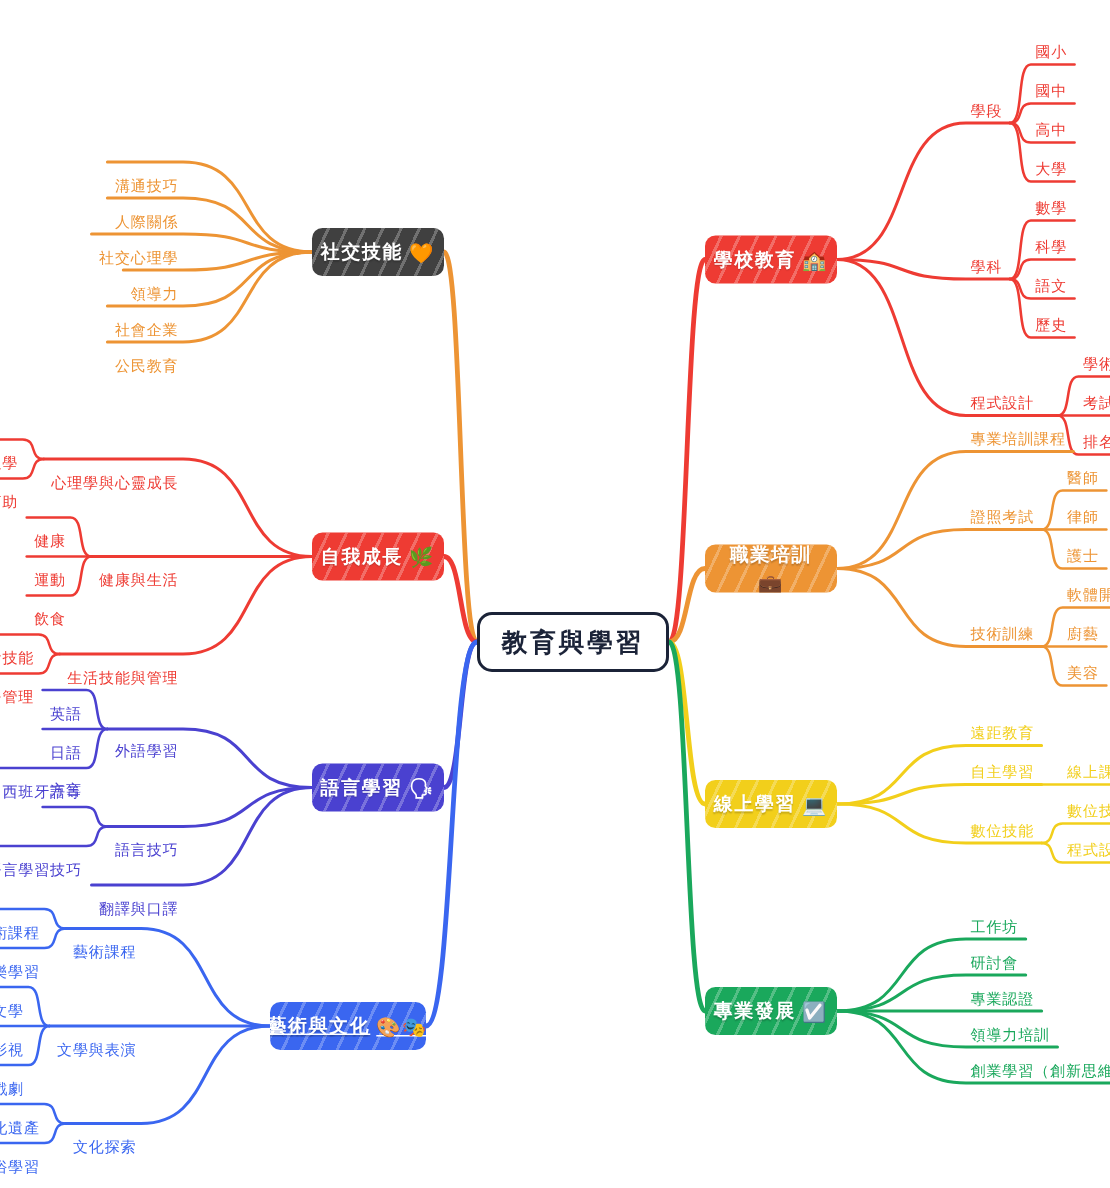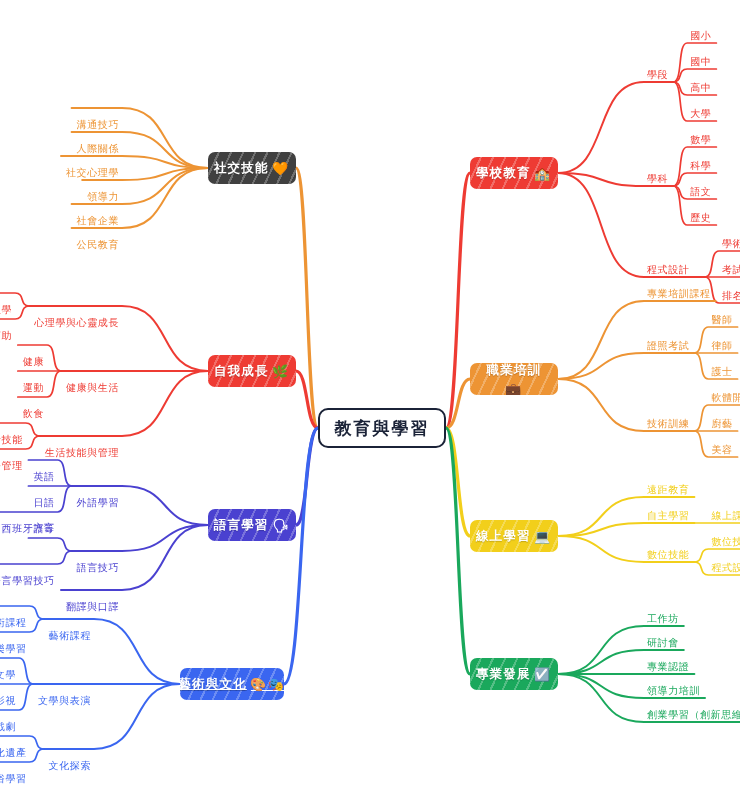--- a/index.html
+++ b/index.html
@@ -255,21 +255,21 @@
       <div class="sublabel l" style="left: 44px; top: 364px; color: rgb(238, 59, 51);">運動</div>
       <div class="sublabel l" style="left: 44px; top: 390px; color: rgb(238, 59, 51);">飲食</div>
       <div class="sublabel l" style="left: 119px; top: 429px; color: rgb(238, 59, 51);">生活技能與管理</div>
       <div class="sublabel l" style="left: 22.8px; top: 416px; color: rgb(238, 59, 51);">生活技能</div>
       <div class="sublabel l" style="left: 22.8px; top: 442px; color: rgb(238, 59, 51);">財務管理</div>
       <div class="topic" style="left: 208px; top: 509px; width: 88px; height: 32px; background: rgb(74, 65, 208);">
         <div class="hatch"></div>
         <span class="tlabel">語言學習</span>
         <span class="ticon">🗣</span>
       </div>
-      <div class="sublabel l" style="left: 119px; top: 479px; color: rgb(74, 65, 208);">外語學習</div>
+      <div class="sublabel l" style="left: 119px; top: 479px; color: rgb(74, 65, 208); font-family: Liberation Mono, monospace;">外語學習</div>
       <div class="sublabel l" style="left: 54.6px; top: 453px; color: rgb(74, 65, 208);">英語</div>
       <div class="sublabel l" style="left: 54.6px; top: 479px; color: rgb(74, 65, 208);">日語</div>
       <div class="sublabel l" style="left: 54.6px; top: 505px; color: rgb(74, 65, 208);">西班牙語等</div>
       <div class="sublabel l" style="left: 119px; top: 544px; color: rgb(74, 65, 208);">語言技巧</div>
       <div class="sublabel l" style="left: 54.6px; top: 504px; color: rgb(74, 65, 208);">方言</div>
       <div class="sublabel l" style="left: 54.6px; top: 557px; color: rgb(74, 65, 208);">語言學習技巧</div>
       <div class="sublabel l" style="left: 119px; top: 583px; color: rgb(74, 65, 208);">翻譯與口譯</div>
       <div class="topic" style="left: 180px; top: 668px; width: 104px; height: 32px; background: rgb(58, 102, 240); text-decoration: underline;">
         <div class="hatch"></div>
         <span class="tlabel">藝術與文化</span>

